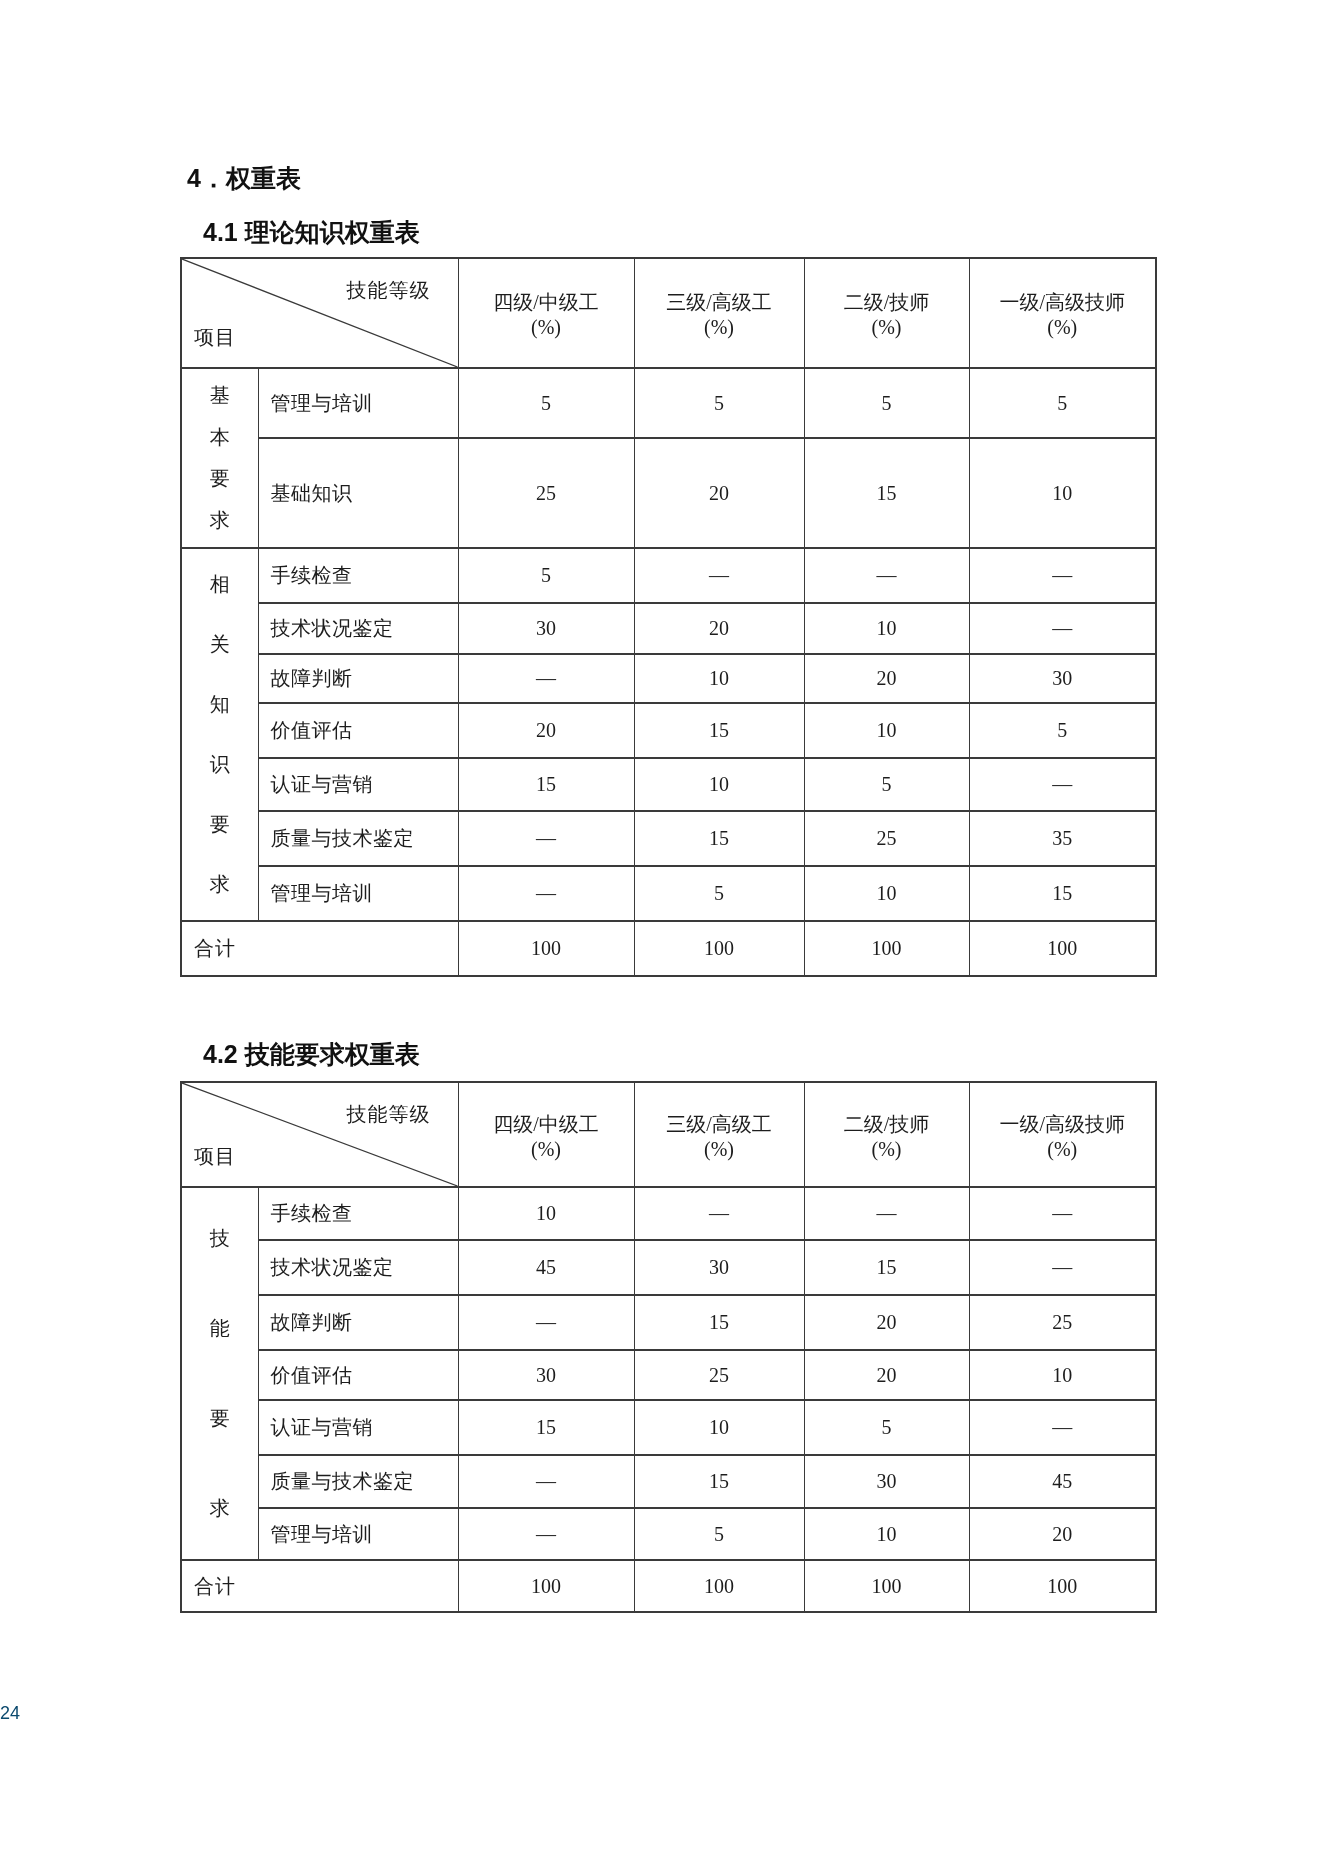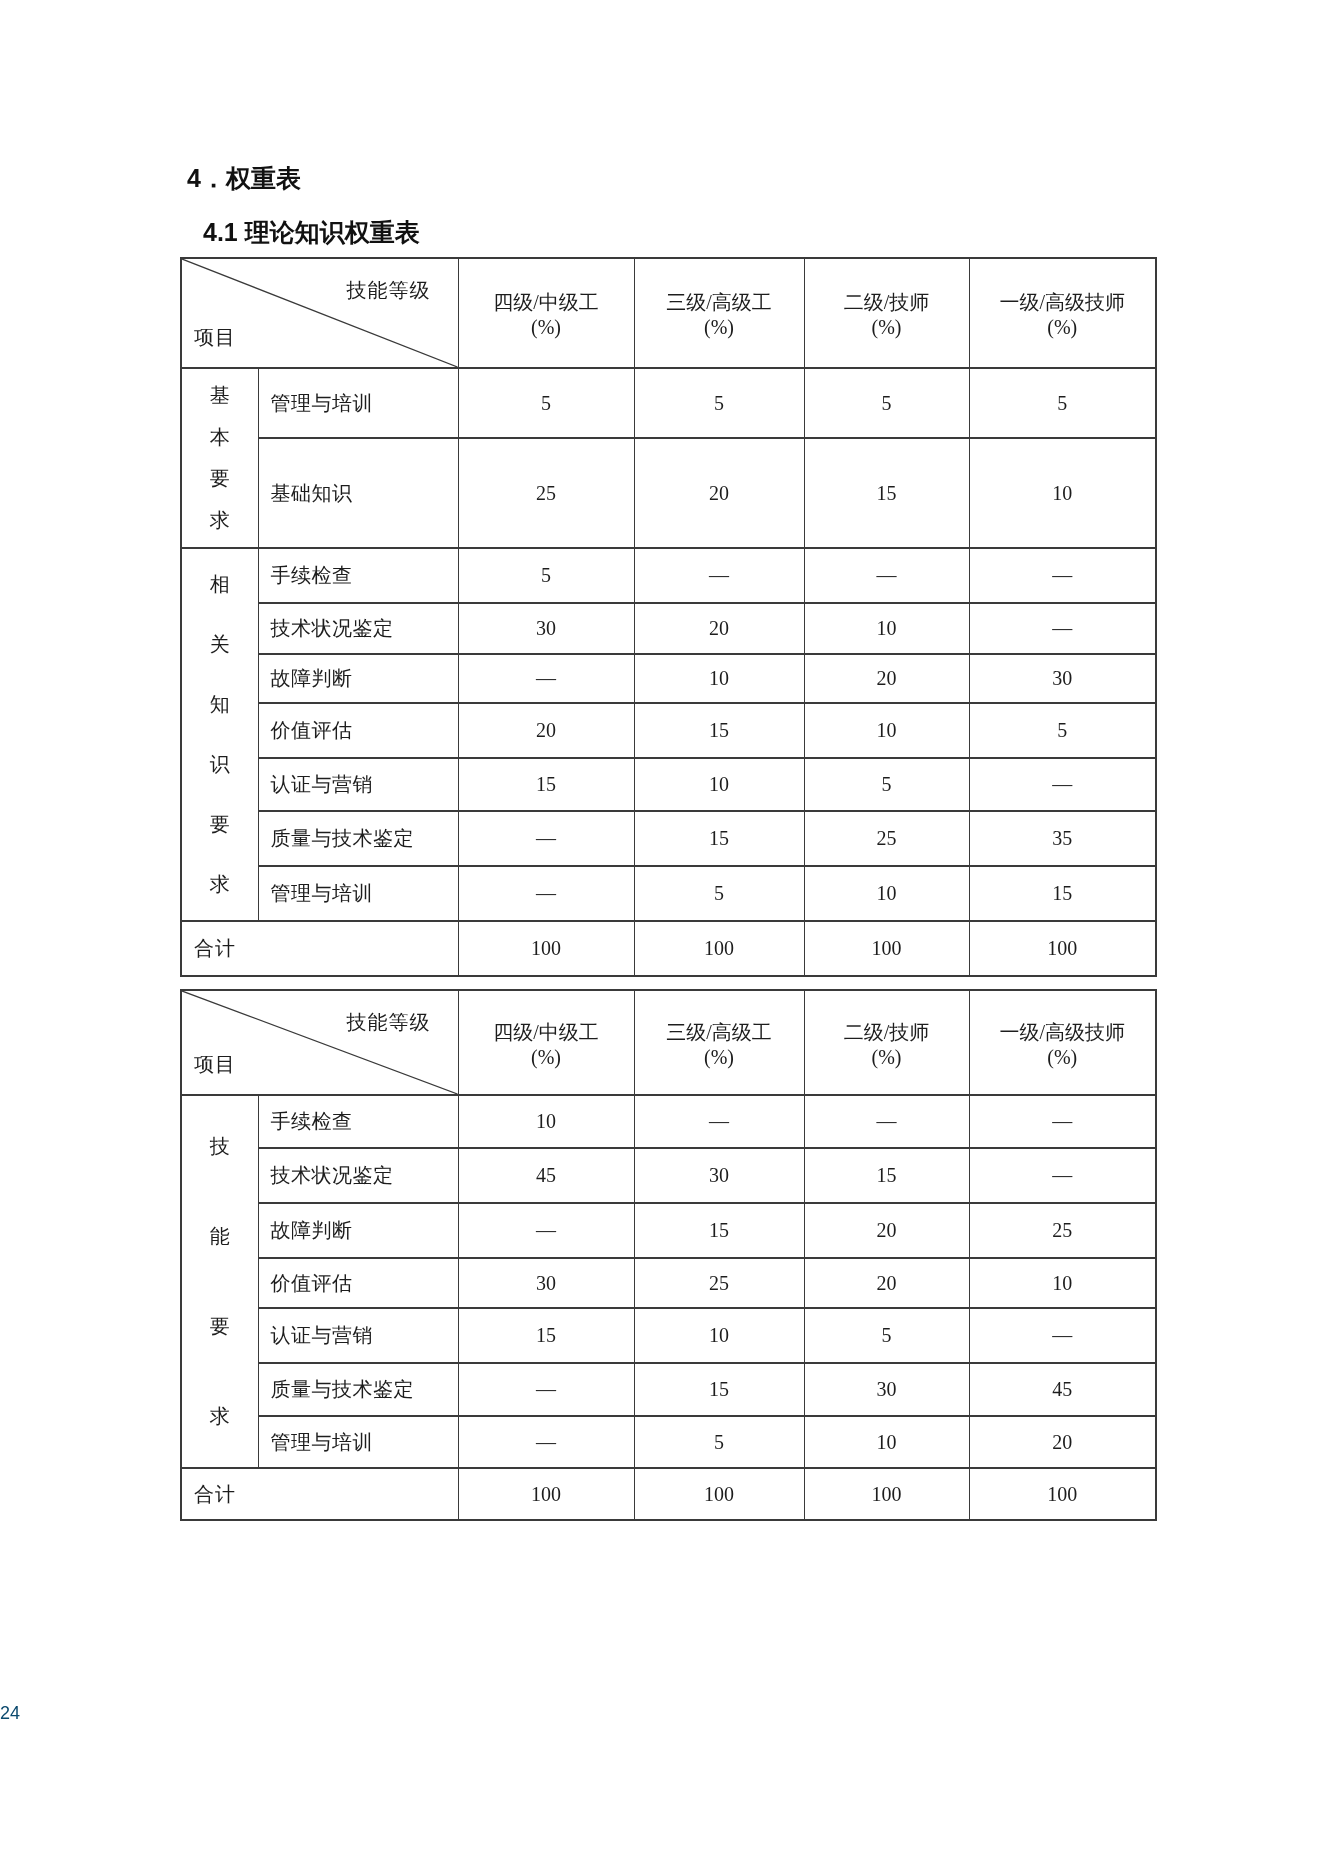--- a/index.html
+++ b/index.html
@@ -270,20 +270,21 @@
     <tr style="height:55px">
       <td class="total-label" colspan="2">合计</td>
       <td class="val">100</td>
       <td class="val">100</td>
       <td class="val">100</td>
       <td class="val">100</td>
     </tr>
   </tbody>
     </table>
 
+  <div class="h-sub second">4.2 技能要求权重表</div>
 
   <table class="weight second">
     <colgroup>
       <col style="width:77px">
         <col style="width:200px">
         <col style="width:176px">
       <col style="width:170px">
         <col style="width:165px">
         <col style="width:187px">
     </colgroup>

